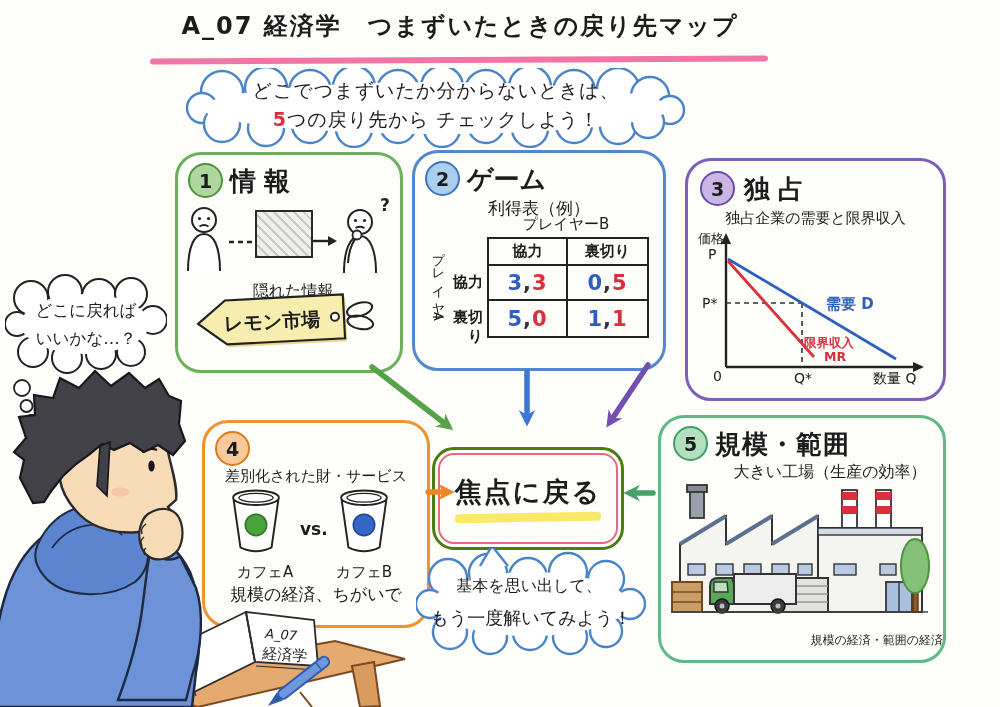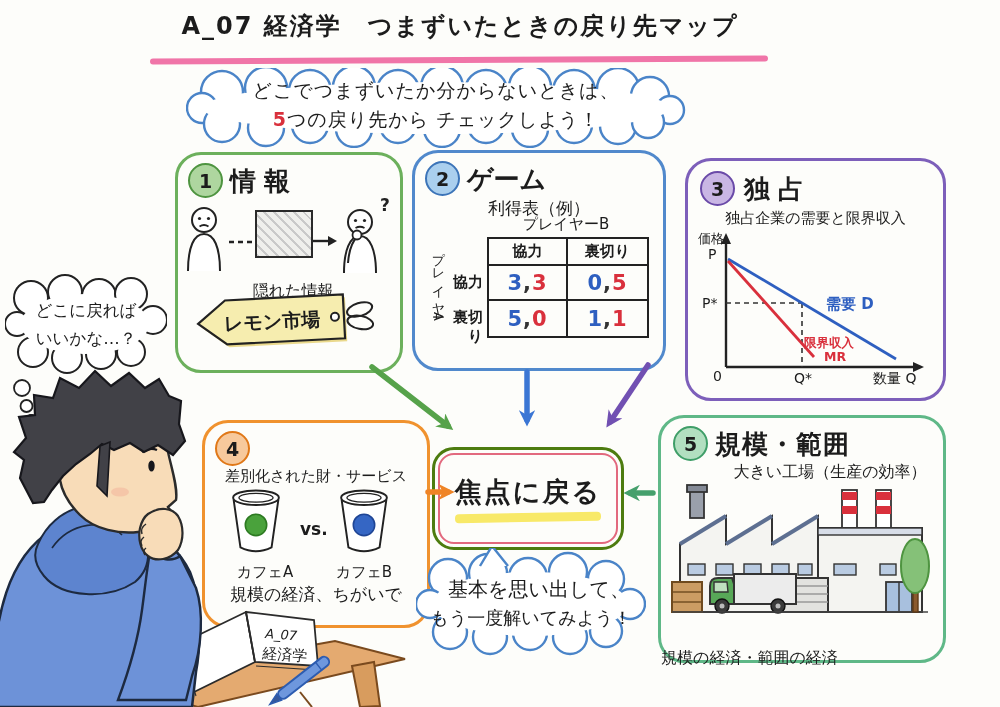--- a/index.html
+++ b/index.html
@@ -55,21 +55,21 @@
   
   .center-box{left:432px;top:447px;width:186px;height:97px;border:3px solid #4d7c0f;border-radius:22px;}
   .center-inner{position:absolute;inset:3px;border:2px solid #e2697e;border-radius:16px;}
   .center-label{position:absolute;left:0;top:24px;width:100%;text-align:center;font-size:27px;
     font-weight:600;letter-spacing:2px;z-index:2;}
   .center-hl{position:absolute;left:20px;top:63px;width:146px;height:9px;background:#f8e968;
     border-radius:4px;transform:rotate(-1deg);z-index:1;}
 
   .thought-l1{left:8px;top:300px;width:156px;text-align:center;font-size:16.5px;}
   .thought-l2{left:8px;top:328px;width:156px;text-align:center;font-size:16.5px;}
-  .advice-l1{left:448px;top:576px;width:212px;text-align:left;font-size:20px;}
+  .advice-l1{left:423px;top:576px;width:212px;text-align:center;font-size:16px;}
   .advice-l2{left:420px;top:606px;width:222px;text-align:center;font-size:18px;}
 
   .cafelab{position:absolute;font-size:15px;text-align:center;width:58px;white-space:nowrap;}
   .vs{position:absolute;font-size:17px;font-weight:600;}
   .diff-f{position:absolute;width:100%;text-align:center;font-size:17px;white-space:nowrap;}
   svg text{font-family:"DejaVu Sans",sans-serif;}
 </style>
 </head>
 <body>
 
@@ -276,21 +276,21 @@
           <circle cx="52" cy="126" r="2.5" fill="#bbb"></circle>
         <circle cx="108" cy="126" r="7" fill="#3a3a3a" stroke="#111" stroke-width="1.4"></circle>
           <circle cx="108" cy="126" r="2.5" fill="#bbb"></circle>
       </g>
       <line x1="2" y1="132" x2="258" y2="132" stroke="#444" stroke-width="1.6"></line>
       <g>
         <rect x="243" y="106" width="5" height="26" fill="#8a5a2e" stroke="#5e3a16" stroke-width="1.4"></rect>
         <ellipse cx="245" cy="86" rx="14" ry="27" fill="#85c178" stroke="#4e9440" stroke-width="2"></ellipse>
       </g>
     </svg>
-    <div class="box-sub" style="left:0;top:214px;width:100%;text-align:left;font-size:16px;margin-top:16px;">規模の経済・範囲の経済</div>
+    <div class="box-sub" style="left:0;top:214px;width:100%;text-align:right;font-size:12px;">規模の経済・範囲の経済</div>
   </div>
 
   <div class="abs center-box">
     <div class="center-inner"></div>
     <div class="center-hl"></div>
     <div class="center-label">焦点に戻る</div>
   </div>
 
   <svg class="abs" style="left:416px;top:548px;" width="230" height="112" viewBox="0 0 230 112">
     <g fill="#fff" stroke="#4a84c8" stroke-width="2.4">

